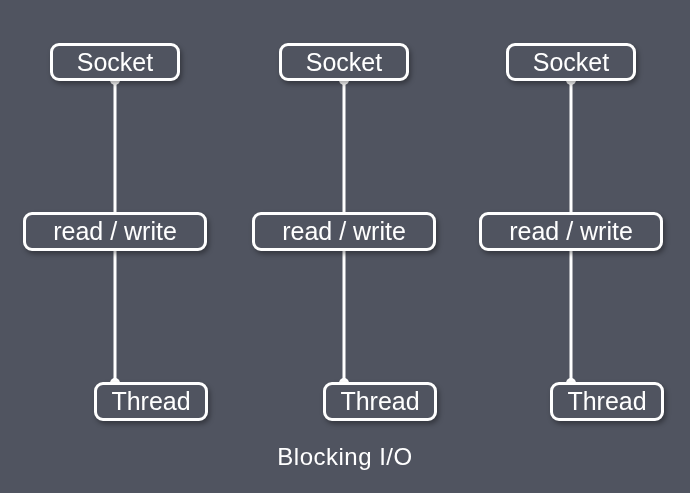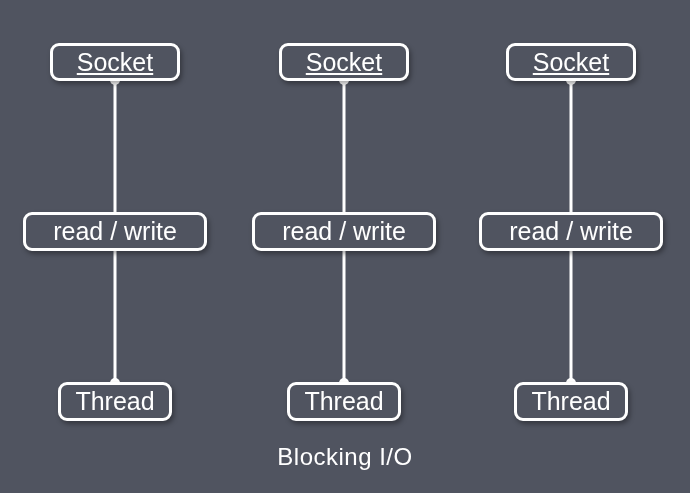--- a/index.html
+++ b/index.html
@@ -57,23 +57,23 @@
     border-radius:9px;
     background:var(--bg);
     color:var(--text);
     font-size:25px;
     text-align:center;
     display:flex;
     align-items:center;
     justify-content:center;
     box-shadow:2px 3px 5px rgba(0,0,0,0.35);
   }
-  .node-socket{top:43px;width:130px;height:38px;text-decoration:underline;}
+  .node-socket{top:43px;width:130px;height:38px;}
   .node-rw{top:212px;width:184px;height:39px;}
-  .node-thread{top:382px;width:114px;height:39px;}
+  .node-thread{top:382px;width:114px;height:39px;margin-left:36px;}
   .caption{
     position:absolute;
     left:0;
     right:0;
     top:443px;
     text-align:center;
     font-size:24px;
     color:var(--text);
     letter-spacing:0.5px;
   }

